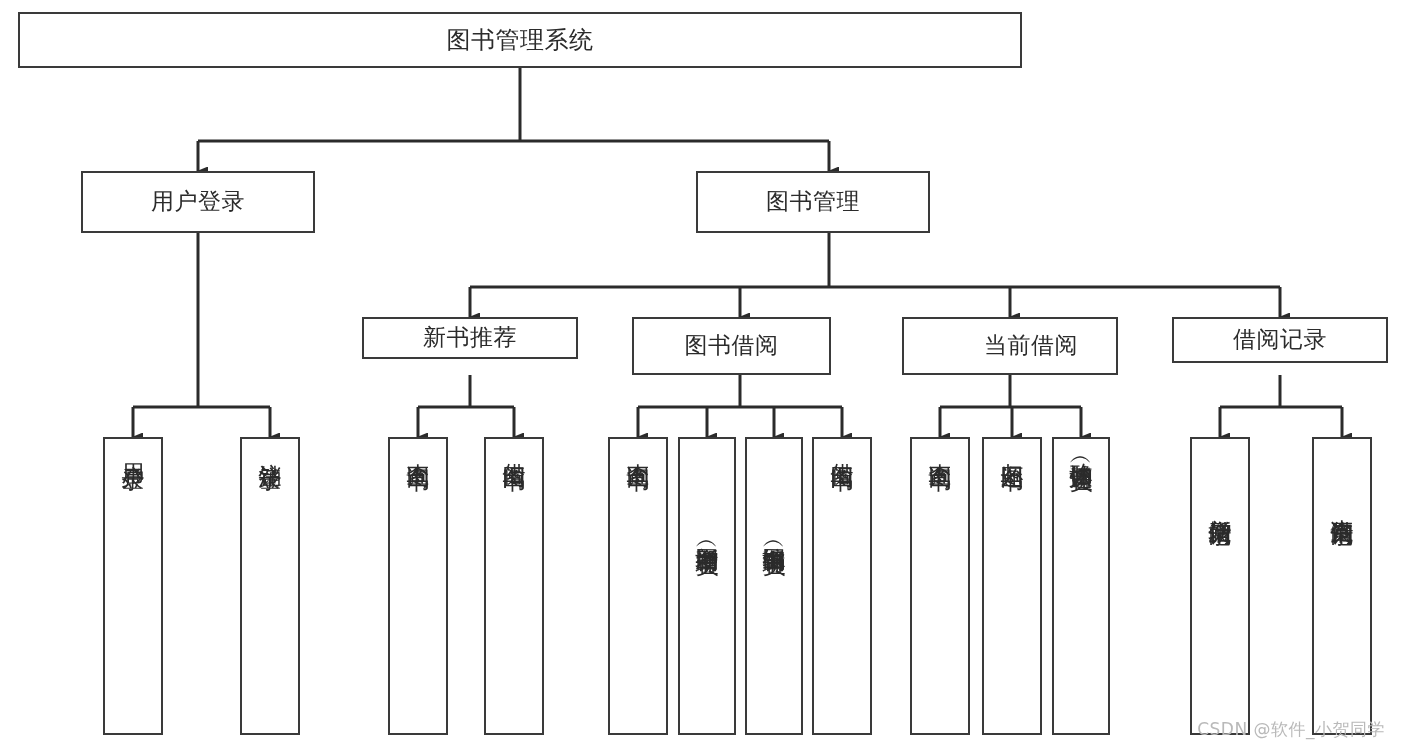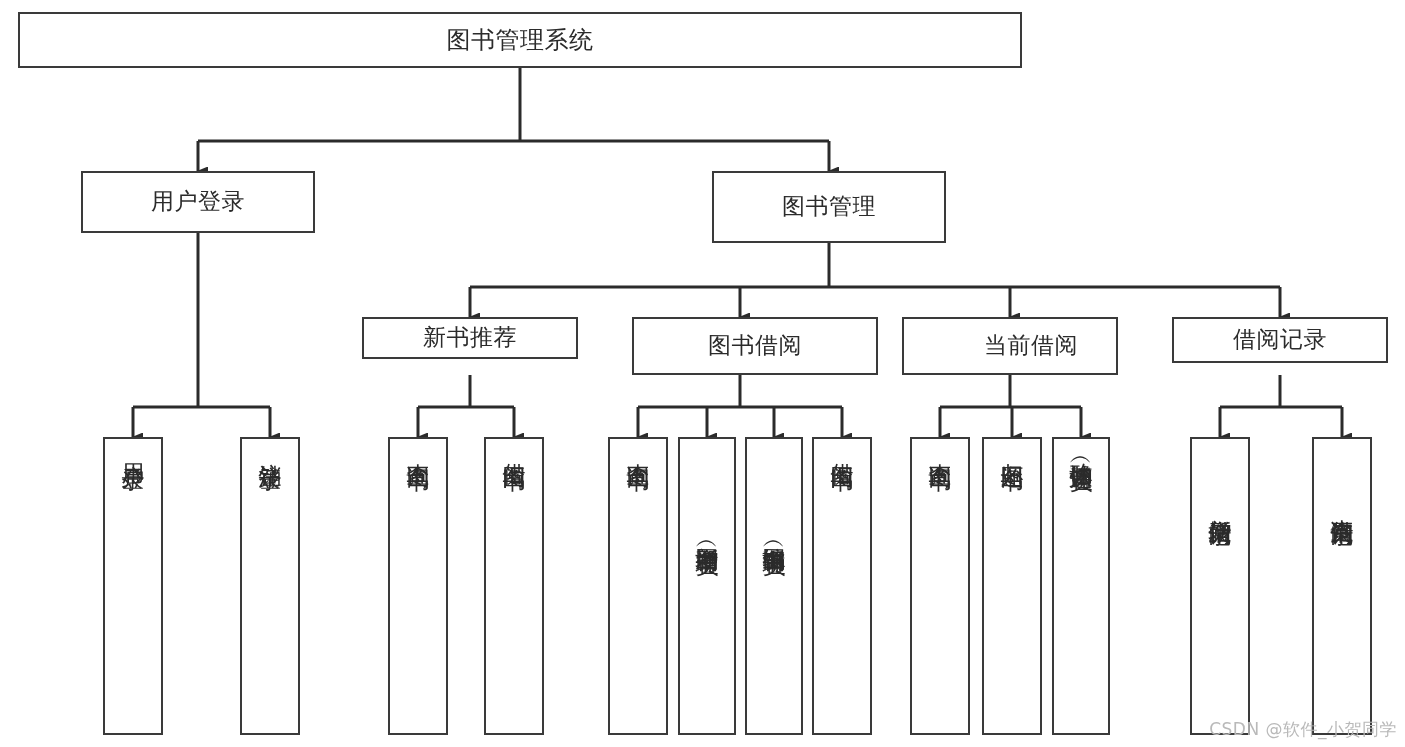--- a/index.html
+++ b/index.html
@@ -71,21 +71,21 @@
     margin-top: 84px;
   }
   .node.vert.mid2 .node-label {
     margin-top: 56px;
   }
   .node.vert.topalign .node-label {
     margin-top: 0px;
   }
   #watermark {
     position: absolute;
-    right: 8px;
+    right: 20px;
     bottom: 6px;
     font-size: 17px;
     color: #b9b9b9;
     letter-spacing: 0.5px;
     white-space: nowrap;
     font-family: "DejaVu Sans", "Liberation Sans", sans-serif;
   }
 </style>
 </head>
 <body>
@@ -135,27 +135,27 @@
       </g>
   </svg>
 
   <div id="nodes-layer">
       <div class="node horiz root" style="left: 18px; top: 12px; width: 1004px; height: 56px;">
         <span class="node-label">图书管理系统</span>
       </div>
       <div class="node horiz" style="left: 81px; top: 171px; width: 234px; height: 62px;">
         <span class="node-label">用户登录</span>
       </div>
-      <div class="node horiz" style="left: 712px; top: 171px; width: 234px; height: 72px;">
+      <div class="node horiz" style="left: 696px; top: 171px; width: 234px; height: 62px;">
         <span class="node-label">图书管理</span>
       </div>
       <div class="node horiz" style="left: 362px; top: 317px; width: 216px; height: 42px;">
         <span class="node-label">新书推荐</span>
       </div>
-      <div class="node horiz" style="left: 632px; top: 317px; width: 246px; height: 58px;">
+      <div class="node horiz" style="left: 632px; top: 317px; width: 199px; height: 58px;">
         <span class="node-label">图书借阅</span>
       </div>
       <div class="node horiz" style="left: 902px; top: 317px; width: 216px; height: 58px; padding-left: 42px;">
         <span class="node-label">当前借阅</span>
       </div>
       <div class="node horiz" style="left: 1172px; top: 317px; width: 216px; height: 46px;">
         <span class="node-label">借阅记录</span>
       </div>
       <div class="node vert" style="left: 103px; top: 437px; width: 60px; height: 298px;">
         <span class="node-label">用户登录</span>

